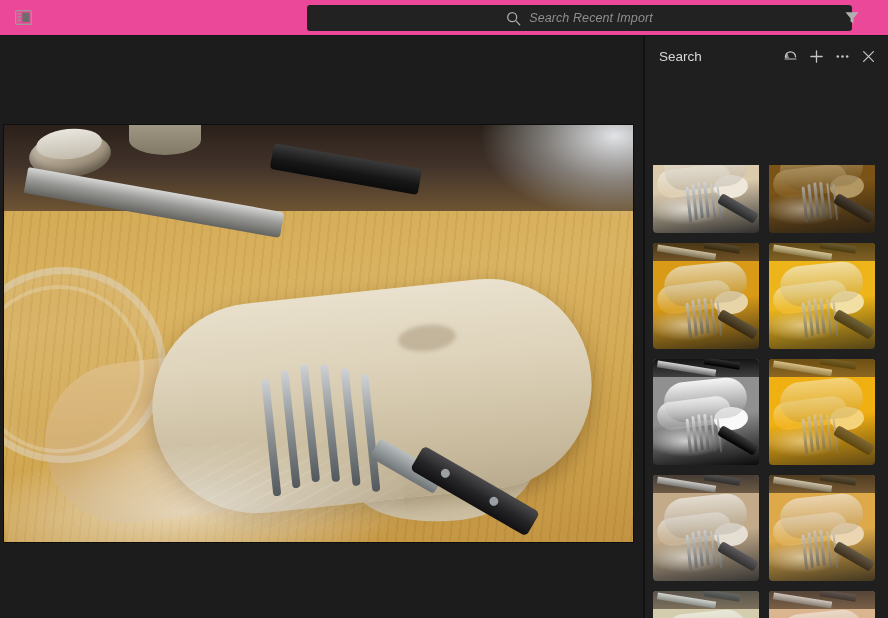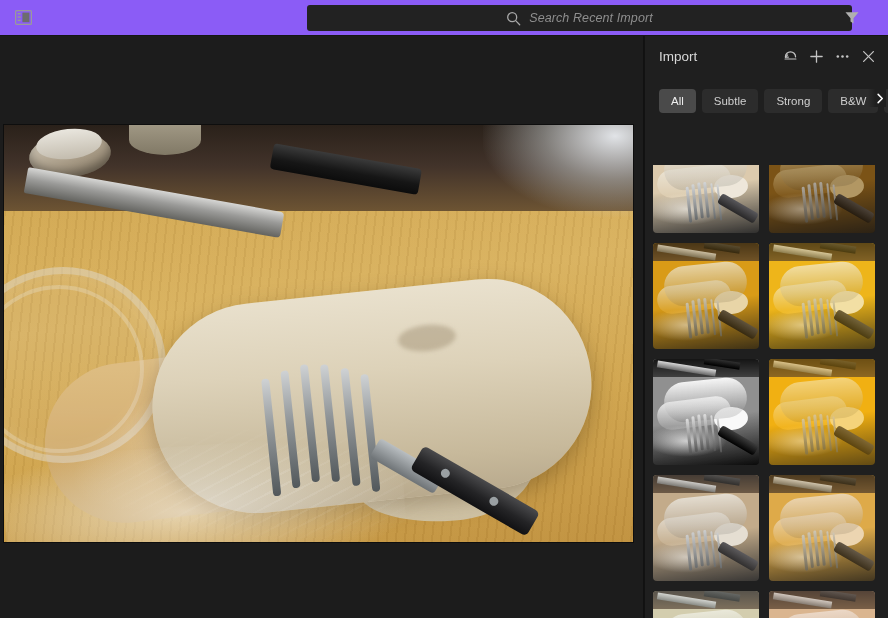--- a/index.html
+++ b/index.html
@@ -7,21 +7,21 @@
     width: 888px; height: 618px;
     background: #1c1c1c;
     font-family: "Liberation Sans", sans-serif;
     overflow: hidden;
   }
   .app { position: relative; width: 888px; height: 618px; background: #1c1c1c; }
 
   
   .topbar {
     position: absolute; top: 0; left: 0; width: 888px; height: 36px;
-    background: #8b5cf6;
+    background: #ec4899;
     border-bottom: 1px solid #161616;
     display: flex; align-items: center;
   }
   .panel-toggle {
     width: 46px; height: 36px;
     display: flex; align-items: center; justify-content: center;
     cursor: pointer;
   }
   .searchbar {
     position: absolute; left: 307px; top: 5px;
@@ -362,21 +362,21 @@
         <div class="rivet" style="left:28px; top:9px;"></div>
         <div class="rivet" style="left:84px; top:9px;"></div>
       </div>
     </div>
     <div class="stage-divider"></div>
   </div>
 
   <div class="panel">
 
     <div class="panel-head">
-      <div class="panel-title">Import</div>
+      <div class="panel-title">Search</div>
       <div class="head-icons">
 
         <svg class="hicon" viewBox="0 0 16 16" fill="none">
           <path d="M2.6 8.4a5.4 5.4 0 0 1 10.8 0" stroke="#c4c4c4" stroke-width="1.3" stroke-linecap="round"></path>
           <path d="M2.6 8.6h3.1" stroke="#c4c4c4" stroke-width="1.3" stroke-linecap="round"></path>
           <path d="M2.6 8.6 4.9 6.3" stroke="#c4c4c4" stroke-width="1.3" stroke-linecap="round"></path>
           <line x1="2.2" y1="10.6" x2="13.8" y2="10.6" stroke="#c4c4c4" stroke-width="1.2" stroke-linecap="round"></line>
         </svg>
 
         <svg class="hicon" viewBox="0 0 16 16">
@@ -392,32 +392,20 @@
 
         <svg class="hicon" viewBox="0 0 16 16">
           <line x1="2.8" y1="2.8" x2="13.2" y2="13.2" stroke="#c4c4c4" stroke-width="1.4" stroke-linecap="round"></line>
           <line x1="13.2" y1="2.8" x2="2.8" y2="13.2" stroke="#c4c4c4" stroke-width="1.4" stroke-linecap="round"></line>
         </svg>
       </div>
     </div>
 
 
 
-    <div class="chips">
-      <div class="chip active">All</div>
-      <div class="chip">Subtle</div>
-      <div class="chip">Strong</div>
-      <div class="chip">B&amp;W</div>
-      <div class="chip">Co</div>
-      <div class="chip-arrow">
-        <svg width="13" height="13" viewBox="0 0 16 16" fill="none">
-          <path d="M5.5 2.5 11 8l-5.5 5.5" stroke="#ffffff" stroke-width="2" stroke-linecap="round" stroke-linejoin="round"></path>
-        </svg>
-      </div>
-    </div>
 
     <div class="grid">
       <div class="grid-inner" id="grid-inner">
           <div class="thumb">
             <div class="mini">
               <div class="mini-board" style="background:linear-gradient(172deg,#d8c6a6 0%, #d8c6a6 55%, rgba(0,0,0,.25) 100%)"></div>
               <div class="mini-pin" style="background:linear-gradient(185deg,#ece6d8,#d8c6a6)"></div>
               <div class="mini-flap" style="background:#ece6d8"></div>
               <div class="mini-dough" style="background:linear-gradient(182deg,#ece6d8 0%, rgba(0,0,0,.12) 100%)"></div>
               <div class="mini-flour"></div>

